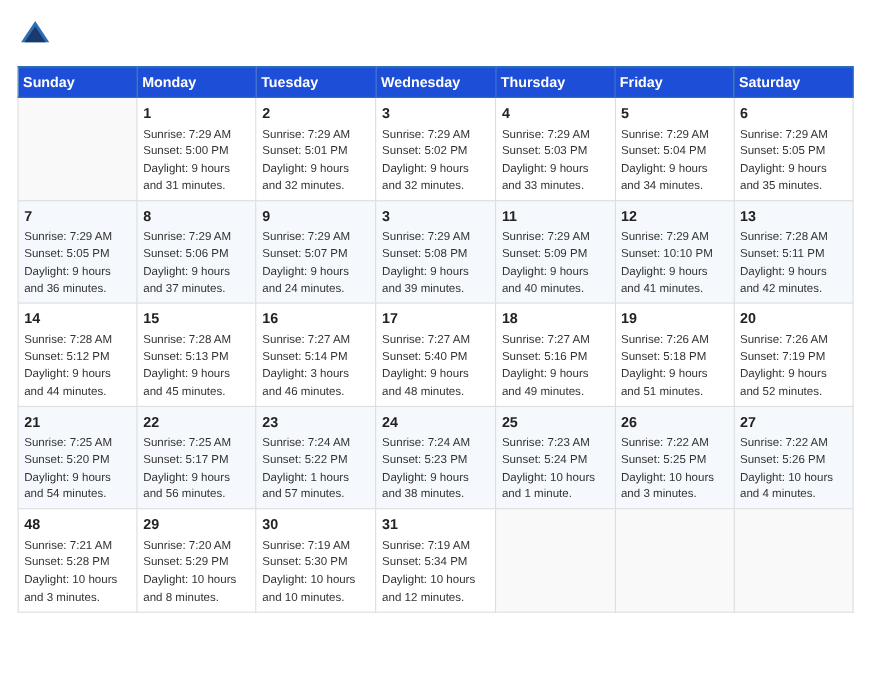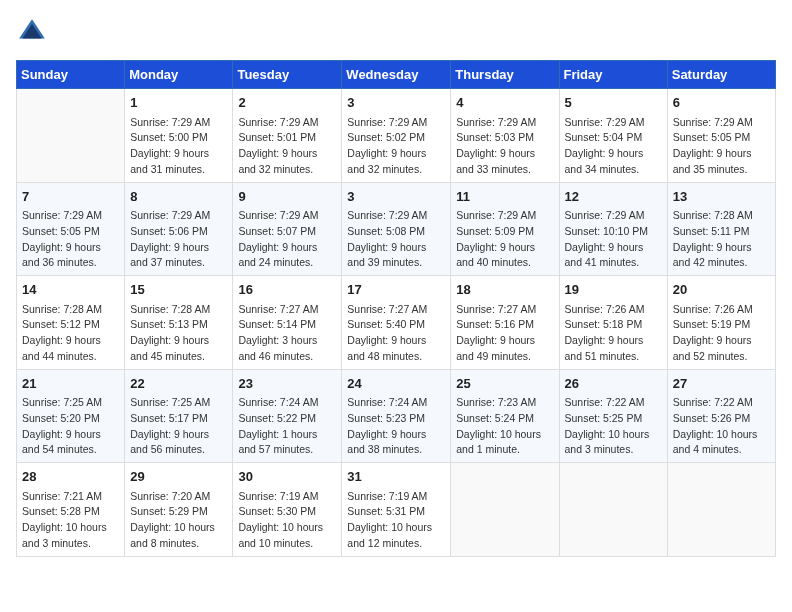--- a/index.html
+++ b/index.html
@@ -246,21 +246,21 @@
         </td>
         <td>
           <span class="day-number">19</span>
           <span class="day-detail">Sunrise: 7:26 AM</span>
           <span class="day-detail">Sunset: 5:18 PM</span>
           <span class="day-detail">Daylight: 9 hours and 51 minutes.</span>
         </td>
         <td>
           <span class="day-number">20</span>
           <span class="day-detail">Sunrise: 7:26 AM</span>
-          <span class="day-detail">Sunset: 5:19 PM</span>
+          <span class="day-detail">Sunset: 7:19 PM</span>
           <span class="day-detail">Daylight: 9 hours and 52 minutes.</span>
         </td>
       </tr>
       <tr>
         <td>
           <span class="day-number">21</span>
           <span class="day-detail">Sunrise: 7:25 AM</span>
           <span class="day-detail">Sunset: 5:20 PM</span>
           <span class="day-detail">Daylight: 9 hours and 54 minutes.</span>
         </td>
@@ -296,41 +296,41 @@
         </td>
         <td>
           <span class="day-number">27</span>
           <span class="day-detail">Sunrise: 7:22 AM</span>
           <span class="day-detail">Sunset: 5:26 PM</span>
           <span class="day-detail">Daylight: 10 hours and 4 minutes.</span>
         </td>
       </tr>
       <tr>
         <td>
-          <span class="day-number">28</span>
+          <span class="day-number">48</span>
           <span class="day-detail">Sunrise: 7:21 AM</span>
           <span class="day-detail">Sunset: 5:28 PM</span>
           <span class="day-detail">Daylight: 10 hours and 3 minutes.</span>
         </td>
         <td>
           <span class="day-number">29</span>
           <span class="day-detail">Sunrise: 7:20 AM</span>
           <span class="day-detail">Sunset: 5:29 PM</span>
           <span class="day-detail">Daylight: 10 hours and 8 minutes.</span>
         </td>
         <td>
           <span class="day-number">30</span>
           <span class="day-detail">Sunrise: 7:19 AM</span>
           <span class="day-detail">Sunset: 5:30 PM</span>
           <span class="day-detail">Daylight: 10 hours and 10 minutes.</span>
         </td>
         <td>
           <span class="day-number">31</span>
           <span class="day-detail">Sunrise: 7:19 AM</span>
-          <span class="day-detail">Sunset: 5:31 PM</span>
+          <span class="day-detail">Sunset: 5:34 PM</span>
           <span class="day-detail">Daylight: 10 hours and 12 minutes.</span>
         </td>
         <td class="empty-cell"></td>
         <td class="empty-cell"></td>
         <td class="empty-cell"></td>
       </tr>
     </tbody>
 </table>
 
 </body></html>

